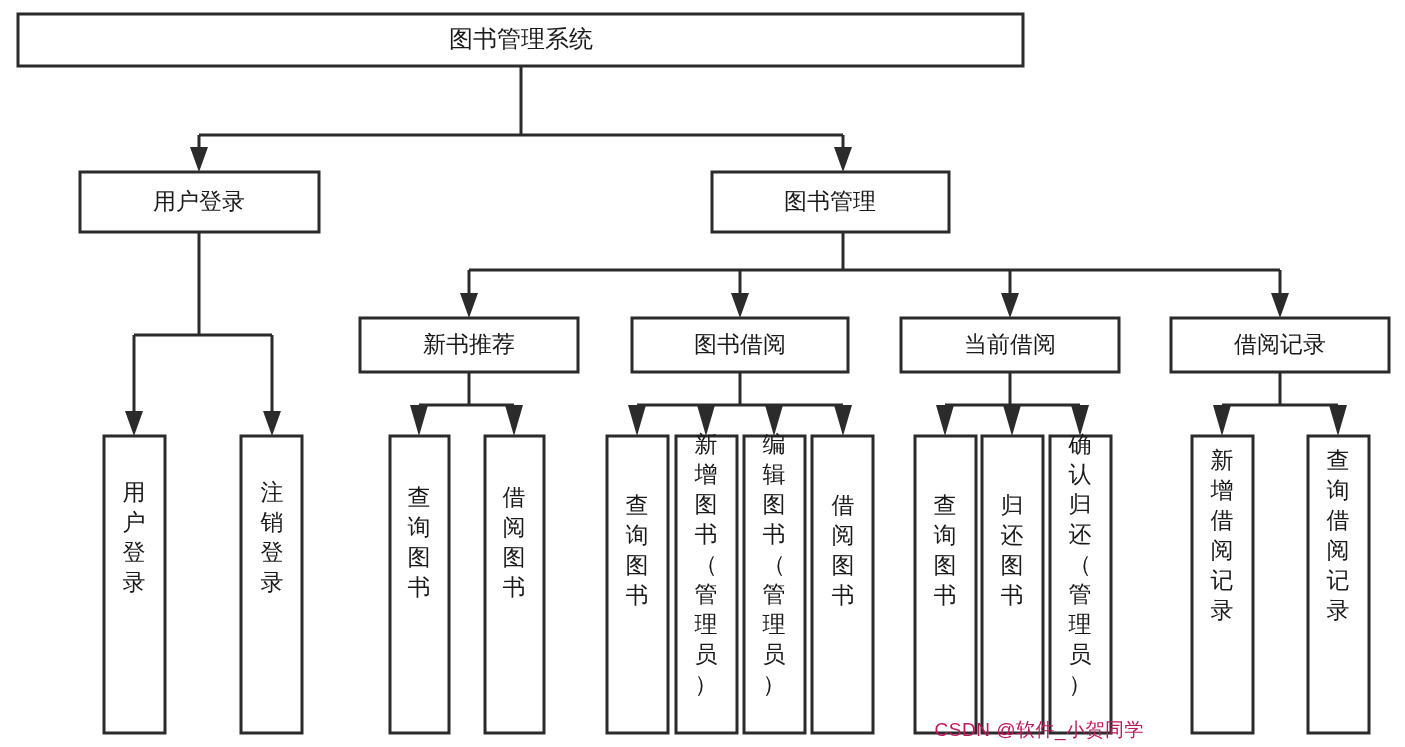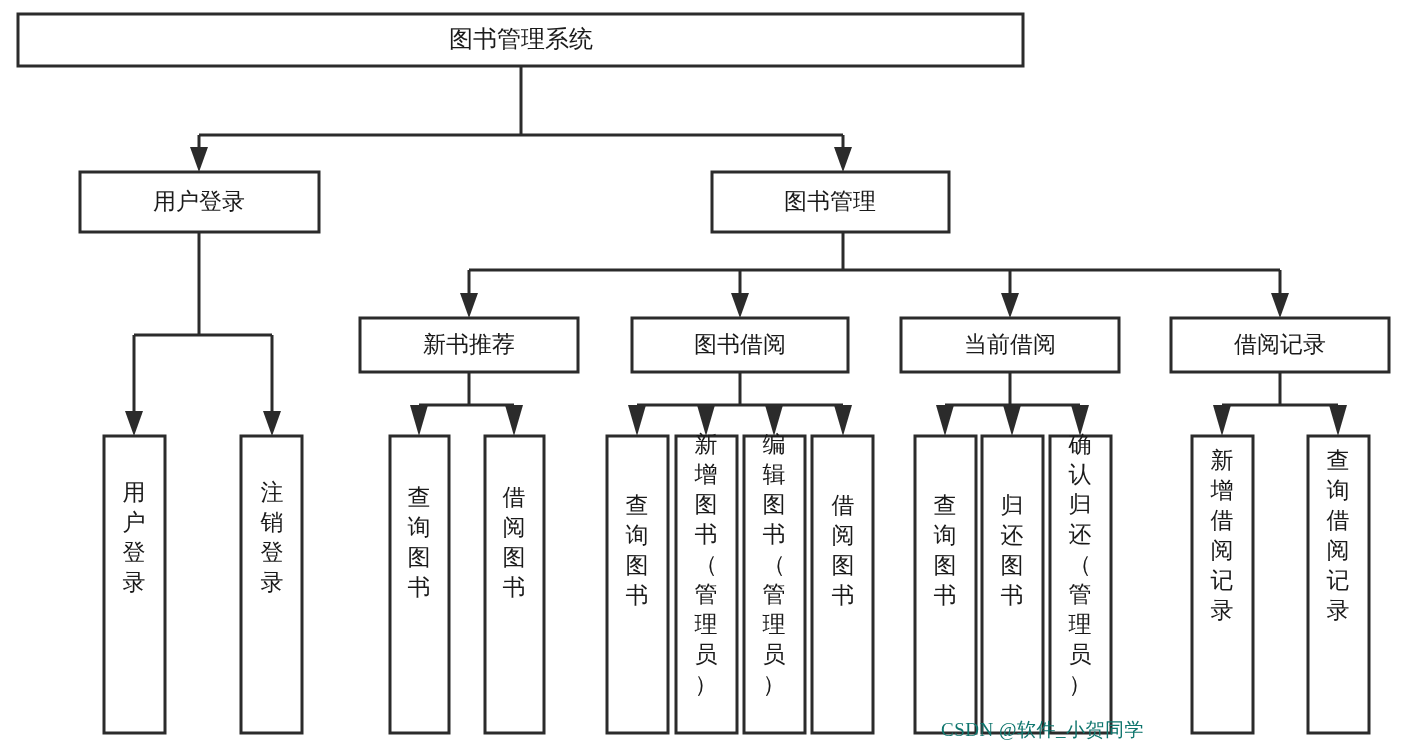--- a/index.html
+++ b/index.html
@@ -63,23 +63,23 @@
   .leaf-label {
     font-family: "Liberation Sans", "DejaVu Sans", sans-serif;
     font-size: 23px;
     fill: #1a1a1a;
     text-anchor: middle;
   }
   .watermark-text {
     position: absolute;
     right: 8px;
     bottom: 4px;
-    font-family: Liberation Serif, serif;
+    font-family: Liberation Sans, sans-serif;
     font-size: 19px;
-    color: #0f766e;
+    color: #be185d;
     white-space: nowrap;
     letter-spacing: 0.5px;
   }
 </style>
 </head>
 <body>
 
 <div id="diagram-root">
 
   <svg class="diagram" viewBox="0 0 1405 747" xmlns="http://www.w3.org/2000/svg">

